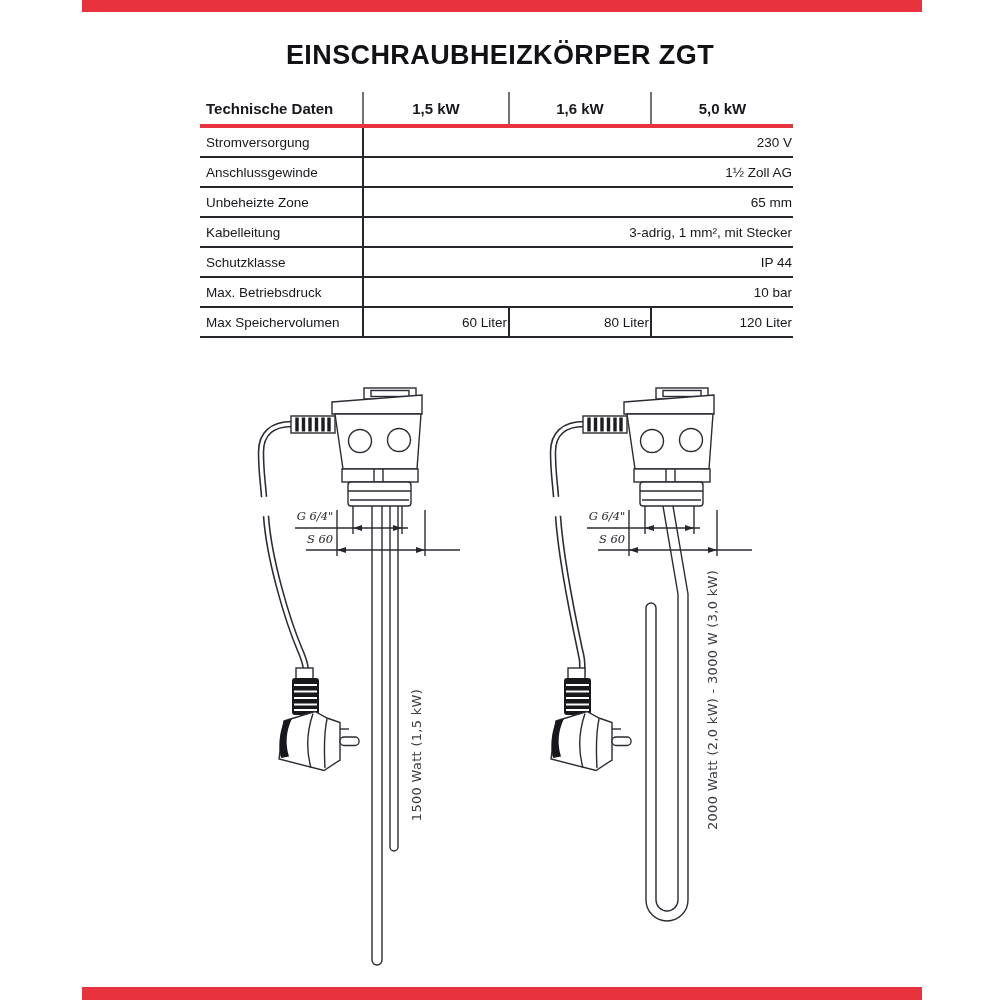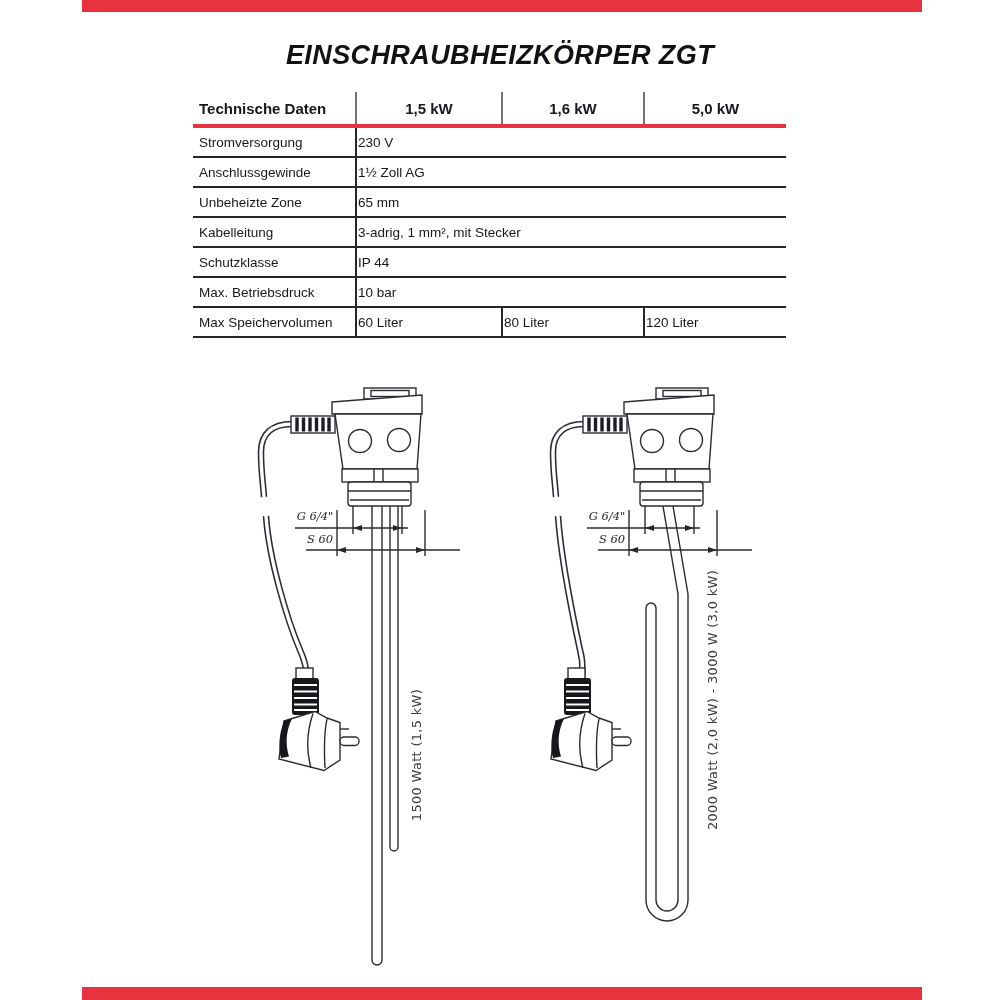--- a/index.html
+++ b/index.html
@@ -2,31 +2,31 @@
 <html><head>
 <meta charset="utf-8">
 <style>
   html,body{margin:0;padding:0;background:#fff;}
   .page{position:relative;width:1000px;height:1000px;background:#ffffff;overflow:hidden;
         font-family:"Liberation Sans", sans-serif;color:#17171c;}
   .redbar{position:absolute;left:82px;width:840px;background:#e8323e;}
   .redbar.top{top:0;height:12px;}
   .redbar.bottom{bottom:0;height:13px;}
   h1.title{position:absolute;top:40px;left:0;width:100%;margin:0;text-align:center;
-           font-size:27px;font-weight:bold;letter-spacing:.4px;color:#121216;font-style:italic;}
-  table.tech{position:absolute;left:193px;top:92px;width:593px;border-collapse:collapse;
+           font-size:27px;font-weight:bold;letter-spacing:.4px;color:#121216;}
+  table.tech{position:absolute;left:200px;top:92px;width:593px;border-collapse:collapse;
              table-layout:fixed;}
   table.tech th{height:30px;font-size:15px;font-weight:bold;vertical-align:middle;
                 border-bottom:4px solid #e8323e;}
   table.tech th.c0{text-align:left;padding-left:6px;}
   table.tech th+th{border-left:2px solid #737373;}
   table.tech td{height:26px;font-size:13.5px;vertical-align:middle;
                 border-bottom:2px solid #26262c;}
   table.tech td.lbl{text-align:left;padding-left:6px;}
-  table.tech td.val{text-align:left;border-left:2px solid #26262c;}
+  table.tech td.val{text-align:right;border-left:2px solid #26262c;}
   svg.drawings{position:absolute;left:0;top:380px;}
   svg .ln{stroke:#2b2b33;stroke-width:1.4;fill:none;}
   svg .fw{stroke:#2b2b33;stroke-width:1.4;fill:#ffffff;}
   svg .cable-o{stroke:#2b2b33;stroke-width:6.5;fill:none;}
   svg .cable-i{stroke:#ffffff;stroke-width:3.4;fill:none;}
   svg text.dim{font-family:"DejaVu Serif", serif;font-style:italic;font-size:11.5px;
                fill:#26262c;text-anchor:middle;}
   svg text.power{font-family:"DejaVu Sans", sans-serif;font-size:13px;fill:#3c3c44;
                  text-anchor:middle;letter-spacing:.3px;}
 </style>

